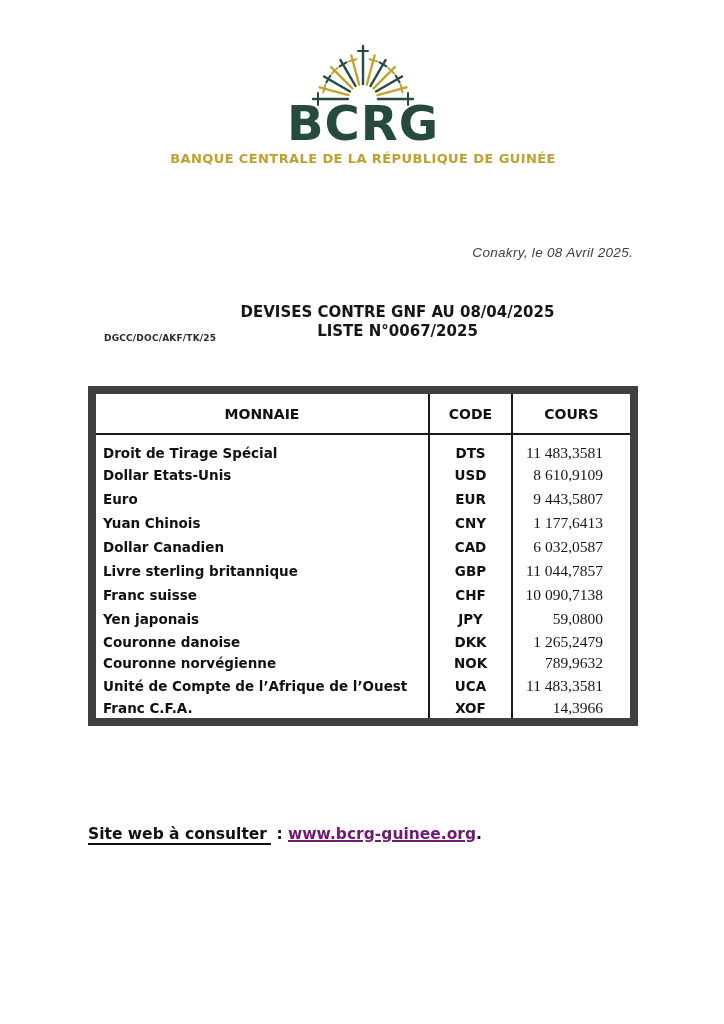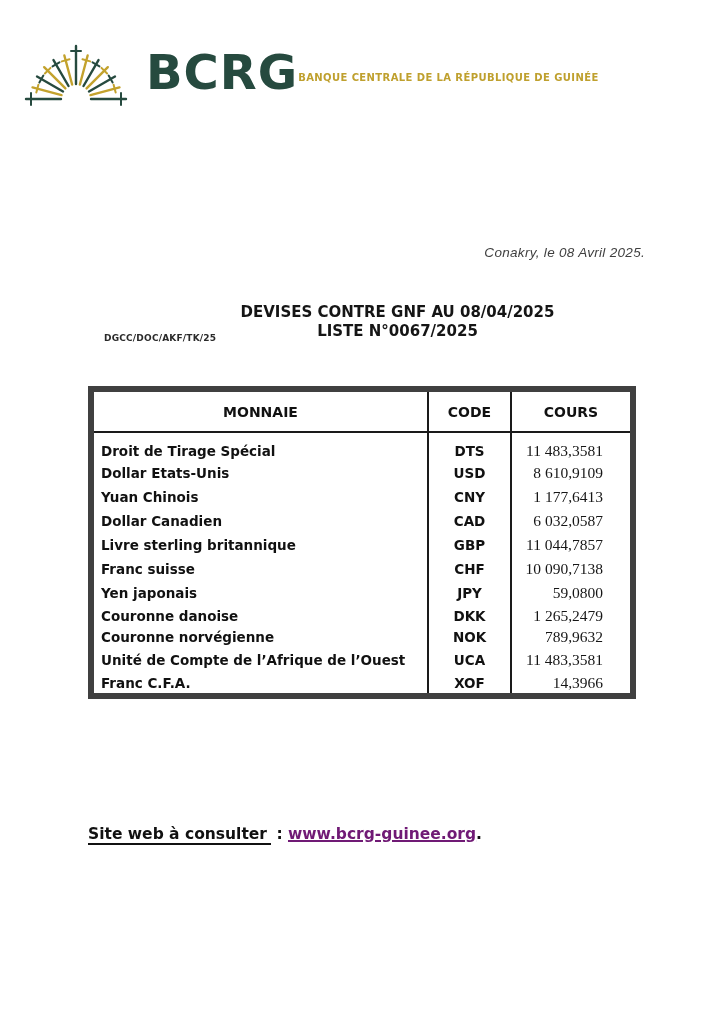--- a/index.html
+++ b/index.html
@@ -4,51 +4,51 @@
 <style>
   html,body{margin:0;padding:0;}
   body{
     width:724px;height:1024px;background:#ffffff;position:relative;
     font-family:"Liberation Sans",sans-serif;overflow:hidden;
   }
   .page{position:absolute;inset:0;}
 
   
   .logo{position:absolute;top:44px;left:6px;right:4px;
-        display:flex;flex-direction:row;align-items:center;}
+        display:flex;flex-direction:column;align-items:center;}
   .logo svg{display:block;}
   .logo-acronym{
     font-family:"DejaVu Sans",sans-serif;font-weight:800;font-size:48px;
     line-height:1;letter-spacing:1px;color:#264a3f;margin-top:-7px;
   }
   .logo-tagline{
-    font-family:"DejaVu Sans",sans-serif;font-weight:bold;font-size:10px;
+    font-family:"DejaVu Sans",sans-serif;font-weight:bold;font-size:13px;
     letter-spacing:0.4px;color:#bfa02e;margin-top:4px;white-space:nowrap;
   }
 
   
   .date-line{
-    position:absolute;top:245px;right:79px;font-style:italic;
+    position:absolute;top:245px;right:91px;font-style:italic;
     font-size:13.5px;color:#3f3f3f;letter-spacing:0.3px;
   }
   .ref-code{
     position:absolute;left:104px;top:333px;font-size:9px;font-weight:bold;
     color:#2a2a2a;font-family:"DejaVu Sans",sans-serif;letter-spacing:0.2px;
   }
   .doc-title{
     position:absolute;top:303px;left:160px;width:475px;text-align:center;
     font-family:"DejaVu Sans",sans-serif;font-weight:bold;font-size:15px;
     line-height:18.5px;color:#151515;
   }
 
   
   .table-wrap{position:absolute;left:88px;top:386px;}
   table.rates{width:542px;border-collapse:collapse;table-layout:fixed;}
   table.rates th,table.rates td{margin:0;vertical-align:middle;}
-  table.rates{border:6px solid #404040;}
+  table.rates{border:8px solid #404040;}
   col.c-monnaie{width:337px;}
   col.c-code{width:83px;}
   col.c-cours{width:122px;}
   th.h{
     height:37px;border-bottom:2px solid #1a1a1a;text-align:center;
     font-family:"DejaVu Sans",sans-serif;font-weight:bold;font-size:14px;color:#111;
   }
   th.h + th.h{border-left:2px solid #1a1a1a;margin-top:34px;}
   td.cell-code,td.cell-cours{border-left:2px solid #1a1a1a;}
   tr.row-first td{padding-top:9px;margin-top:32px;}
@@ -143,20 +143,25 @@
             <td class="cell-monnaie">Droit de Tirage Spécial</td>
             <td class="cell-code">DTS</td>
             <td class="cell-cours">11 483,3581</td>
           </tr>
           <tr>
             <td class="cell-monnaie">Dollar Etats-Unis</td>
             <td class="cell-code">USD</td>
             <td class="cell-cours">8 610,9109</td>
           </tr>
           <tr>
+            <td class="cell-monnaie">Euro</td>
+            <td class="cell-code">EUR</td>
+            <td class="cell-cours">9 443,5807</td>
+          </tr>
+          <tr>
             <td class="cell-monnaie">Yuan Chinois</td>
             <td class="cell-code">CNY</td>
             <td class="cell-cours">1 177,6413</td>
           </tr>
           <tr>
             <td class="cell-monnaie">Dollar Canadien</td>
             <td class="cell-code">CAD</td>
             <td class="cell-cours">6 032,0587</td>
           </tr>
           <tr>

